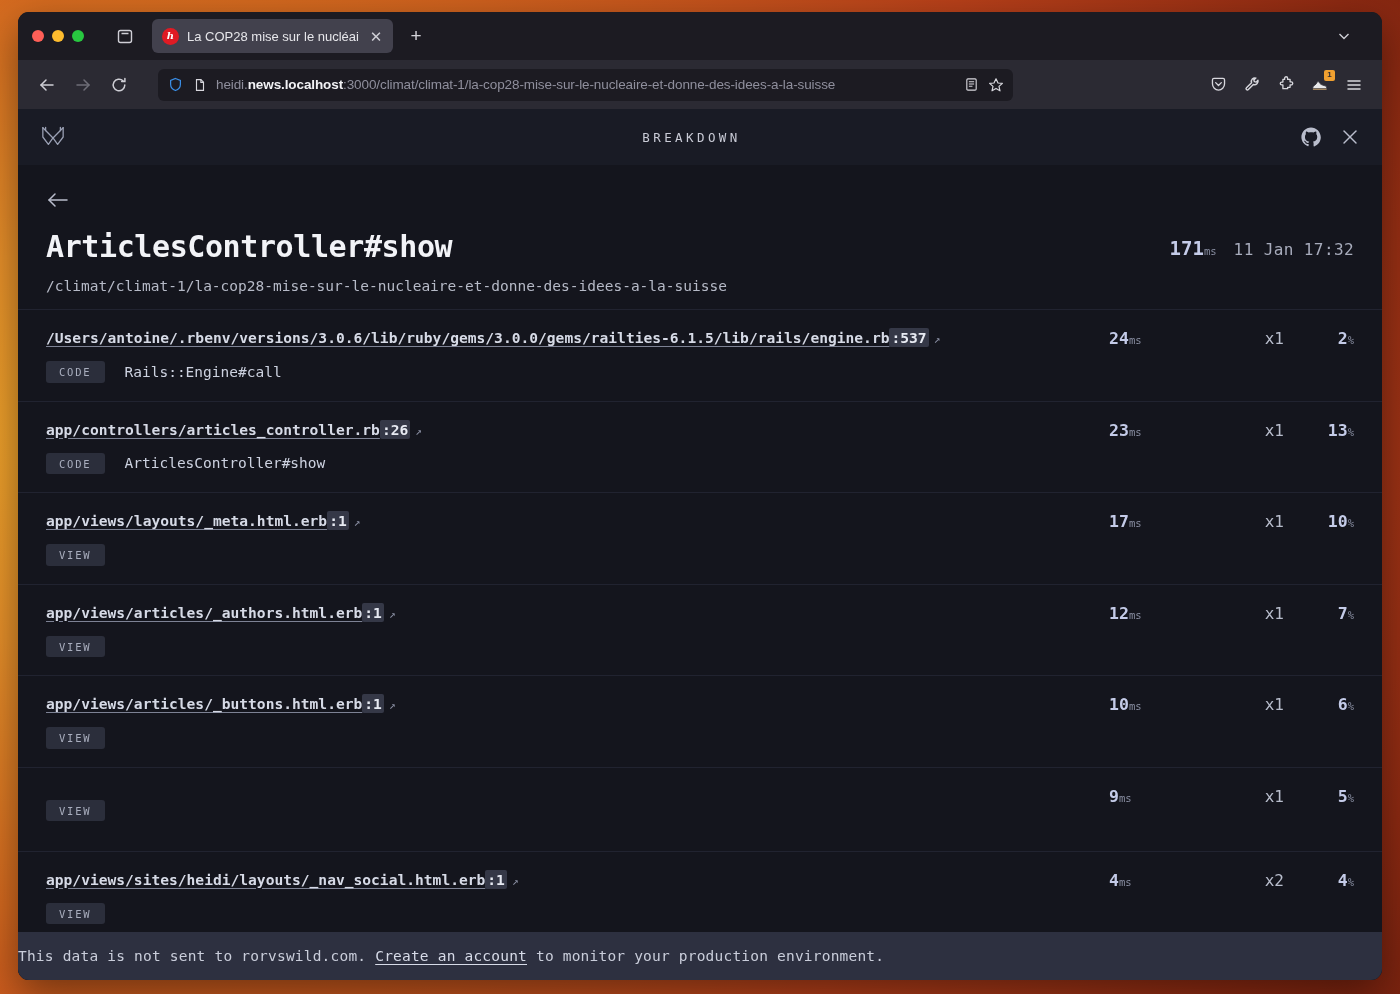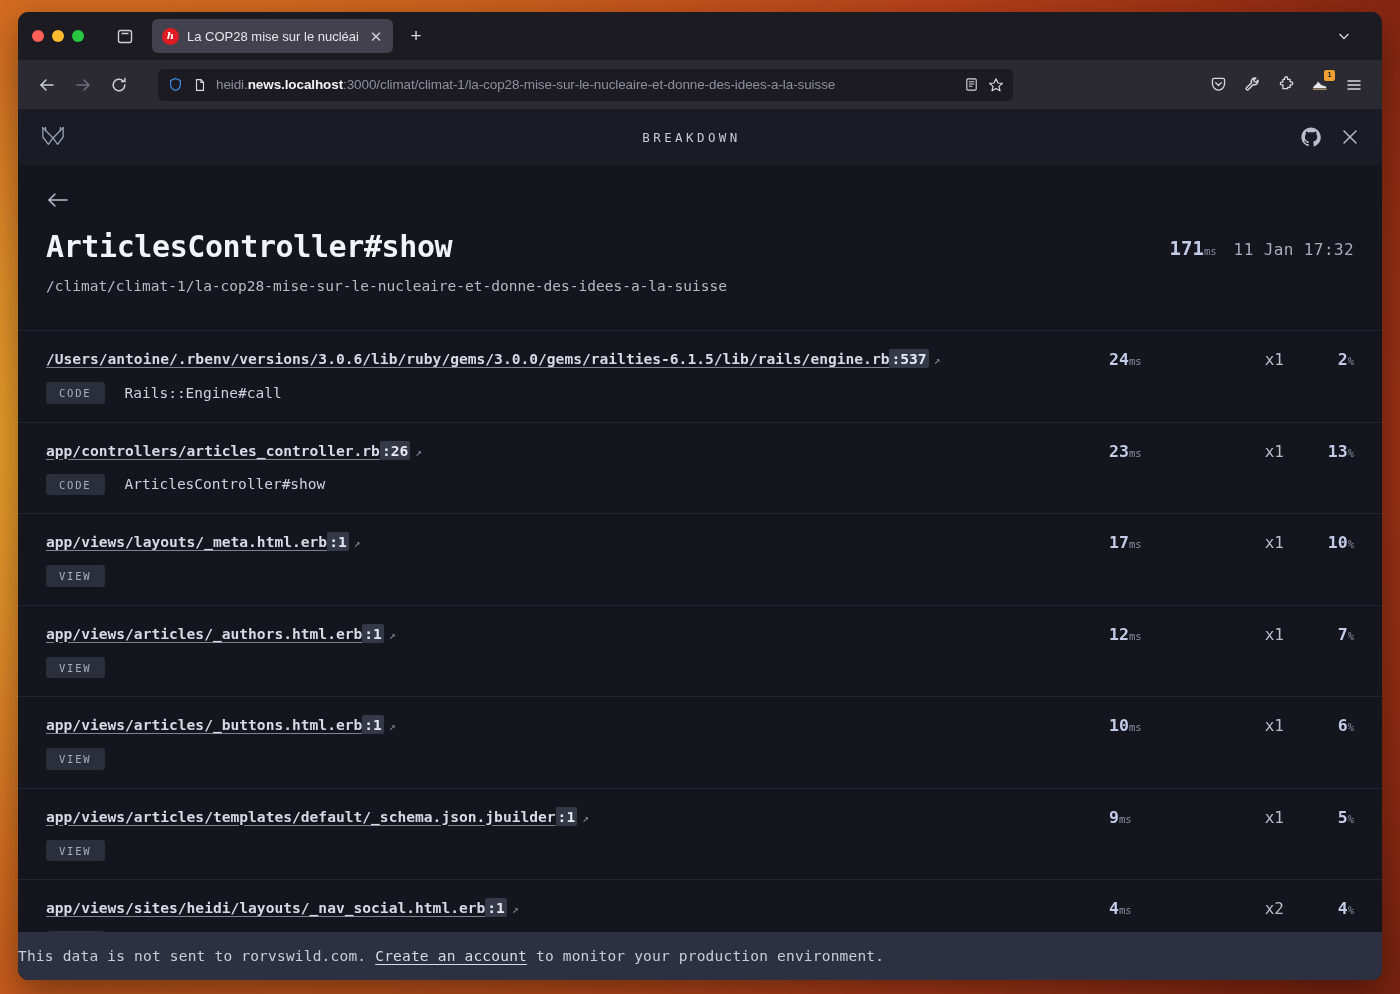--- a/index.html
+++ b/index.html
@@ -191,21 +191,21 @@
   .hdr-right {
     display: flex; align-items: baseline; gap: 17px;
     padding-top: 8px;
     white-space: nowrap;
   }
   .big-ms { font-size: 19px; font-weight: bold; color: #c4cbe8; }
   .unit { font-size: 10.5px; color: #8a8fa3; font-weight: normal; }
   .date { font-size: 16px; color: #a7abbb; letter-spacing: .4px; }
 
   
-  .rows { margin-top: 36px; }
+  .rows { margin-top: 15px; }
   .row {
     display: flex; align-items: flex-start;
     padding: 18px 28px 18px 28px;
     border-top: 1px solid #212330;
     min-height: 84px;
   }
   .row:first-child { border-top: 1px solid #212330; }
   .row-main { flex: 1; min-width: 0; }
   .filepath {
     font-size: 14.6px;
@@ -486,21 +486,20 @@
               </div>
             </div>
             <div class="row-metrics">
               <span class="m-ms"><span>10</span><span class="unit">ms</span></span>
               <span class="m-count">x1</span>
               <span class="m-pct"><span>6</span><span class="unit">%</span></span>
             </div>
           </div>
           <div class="row">
             <div class="row-main">
-              <div><span class="filepath"><span class="seg">app/views/articles/templates/default/_schema.json.jbuilder</span><span class="lineno">:1</span></span><span class="extlink">↗</span></div>
               <div class="badge-row">
                 <span class="badge">VIEW</span>
               </div>
             </div>
             <div class="row-metrics">
               <span class="m-ms"><span>9</span><span class="unit">ms</span></span>
               <span class="m-count">x1</span>
               <span class="m-pct"><span>5</span><span class="unit">%</span></span>
             </div>
           </div>

